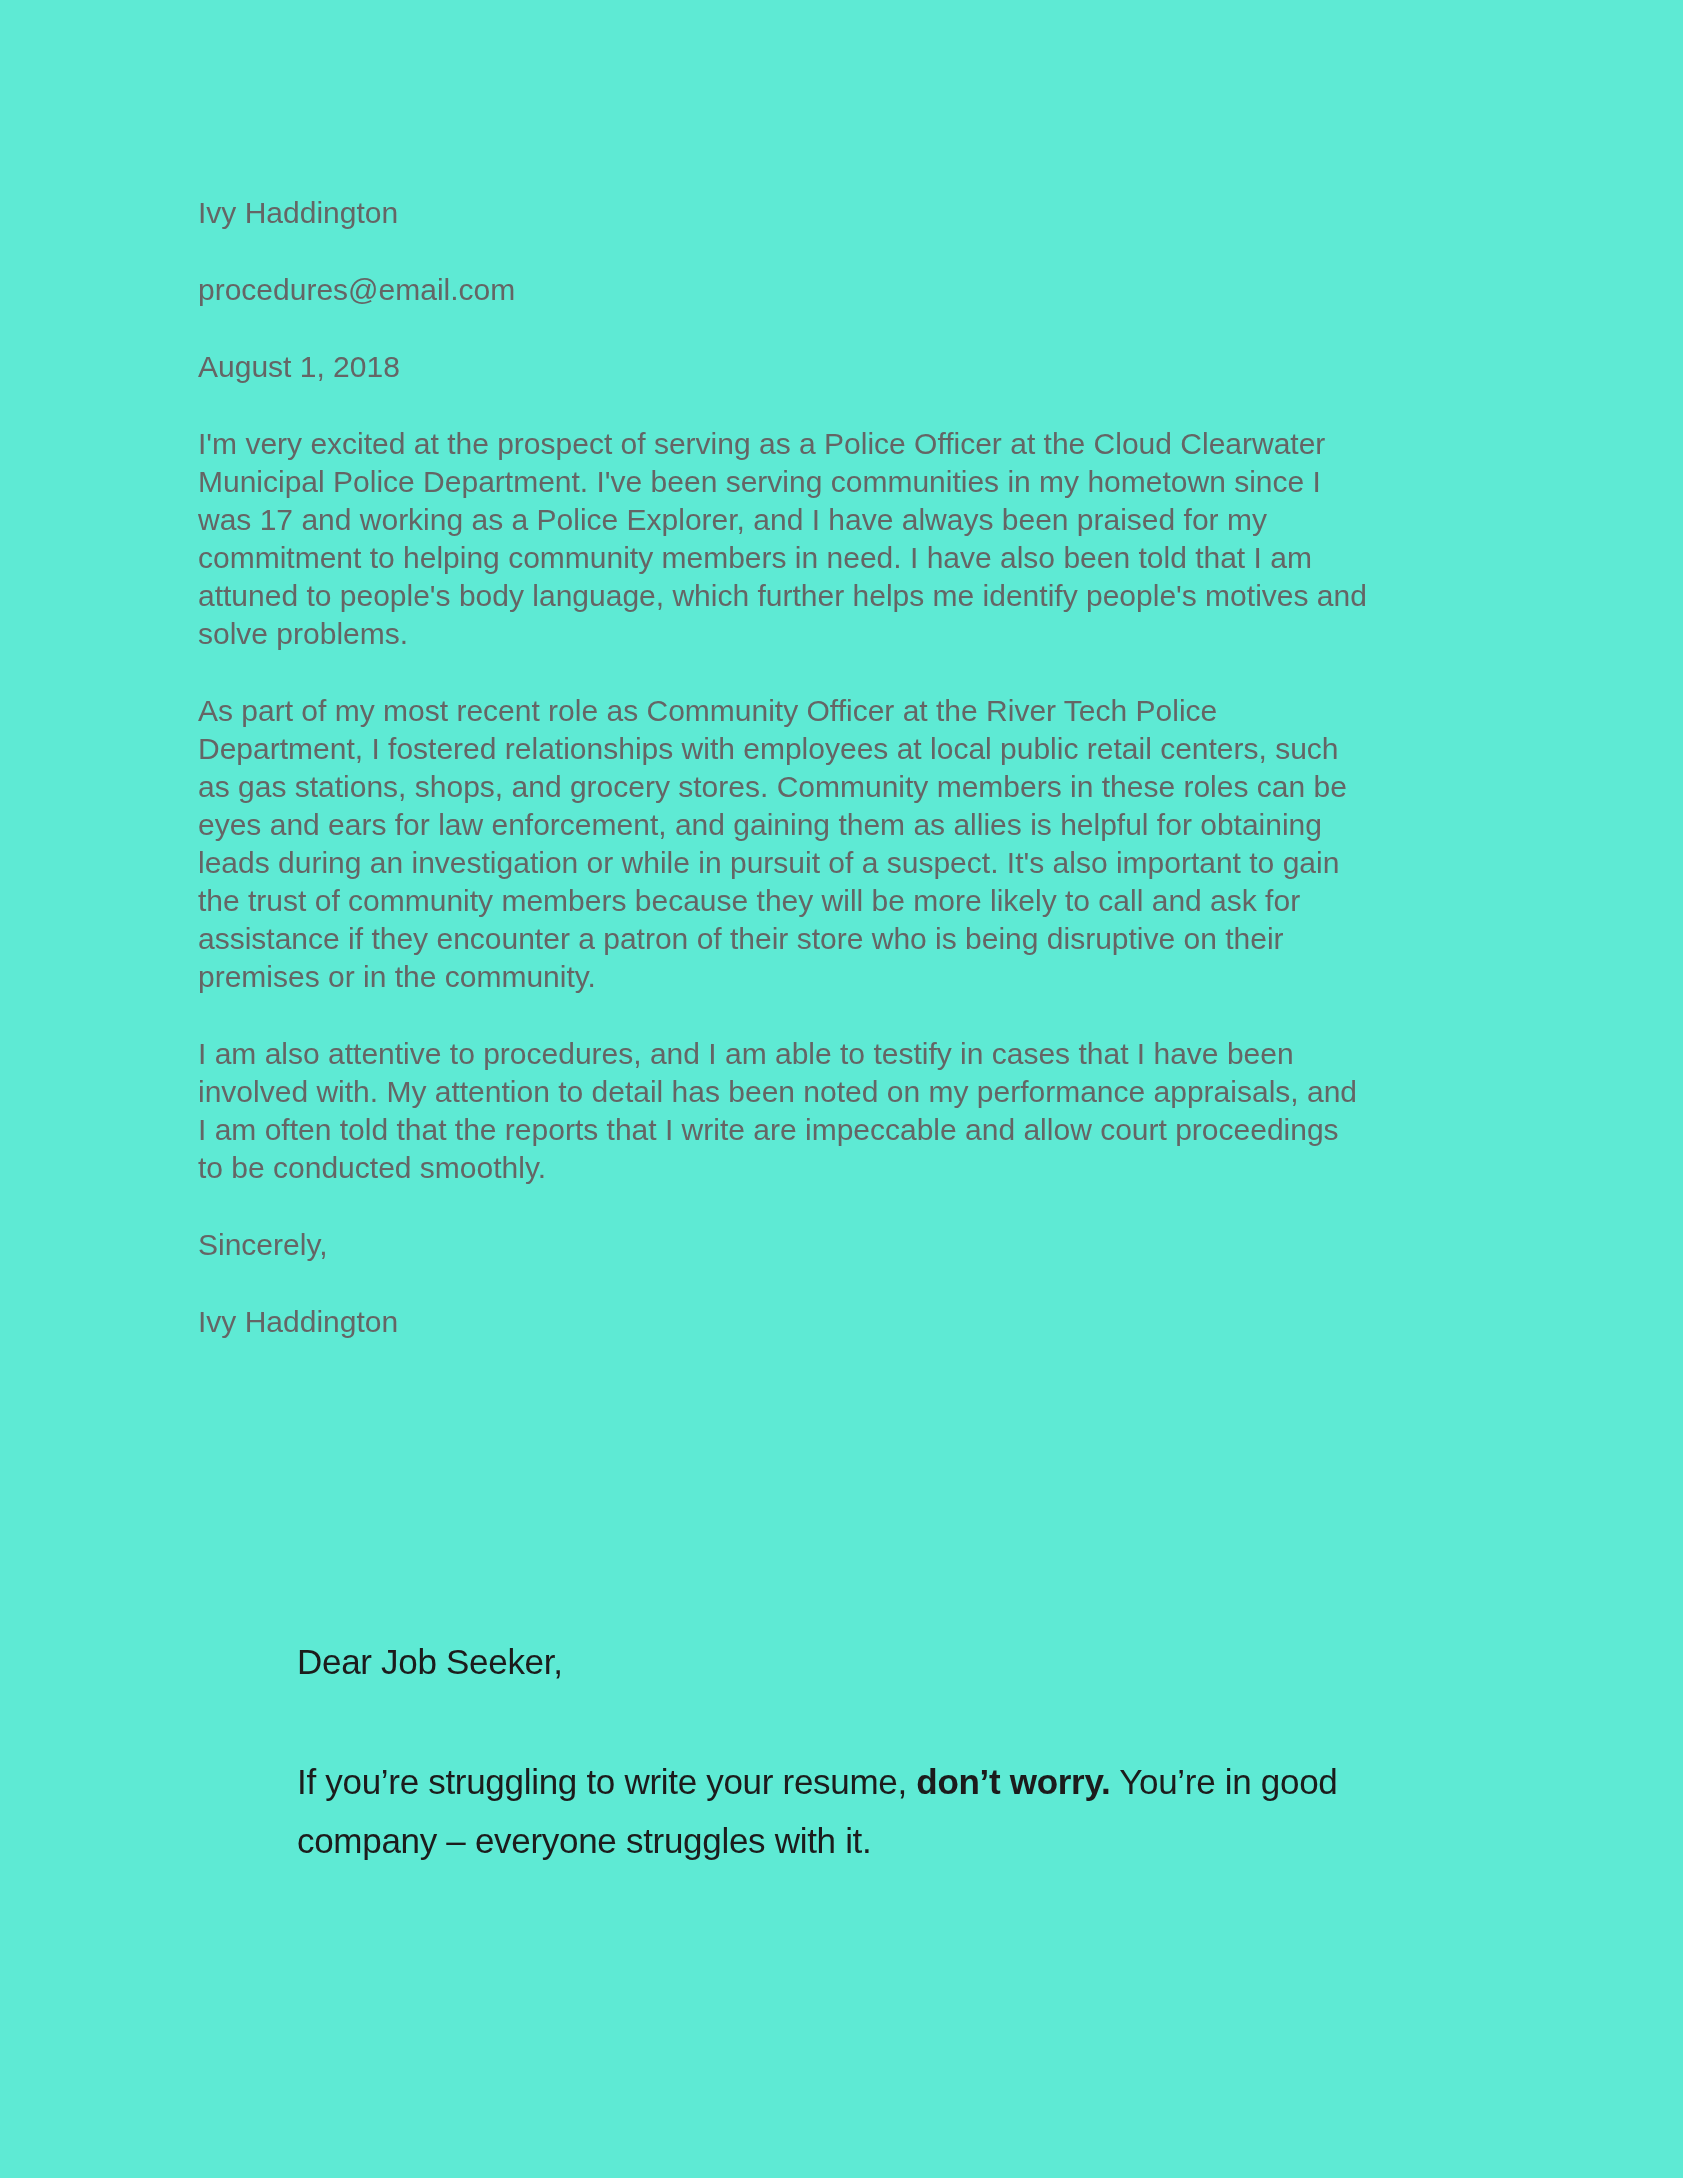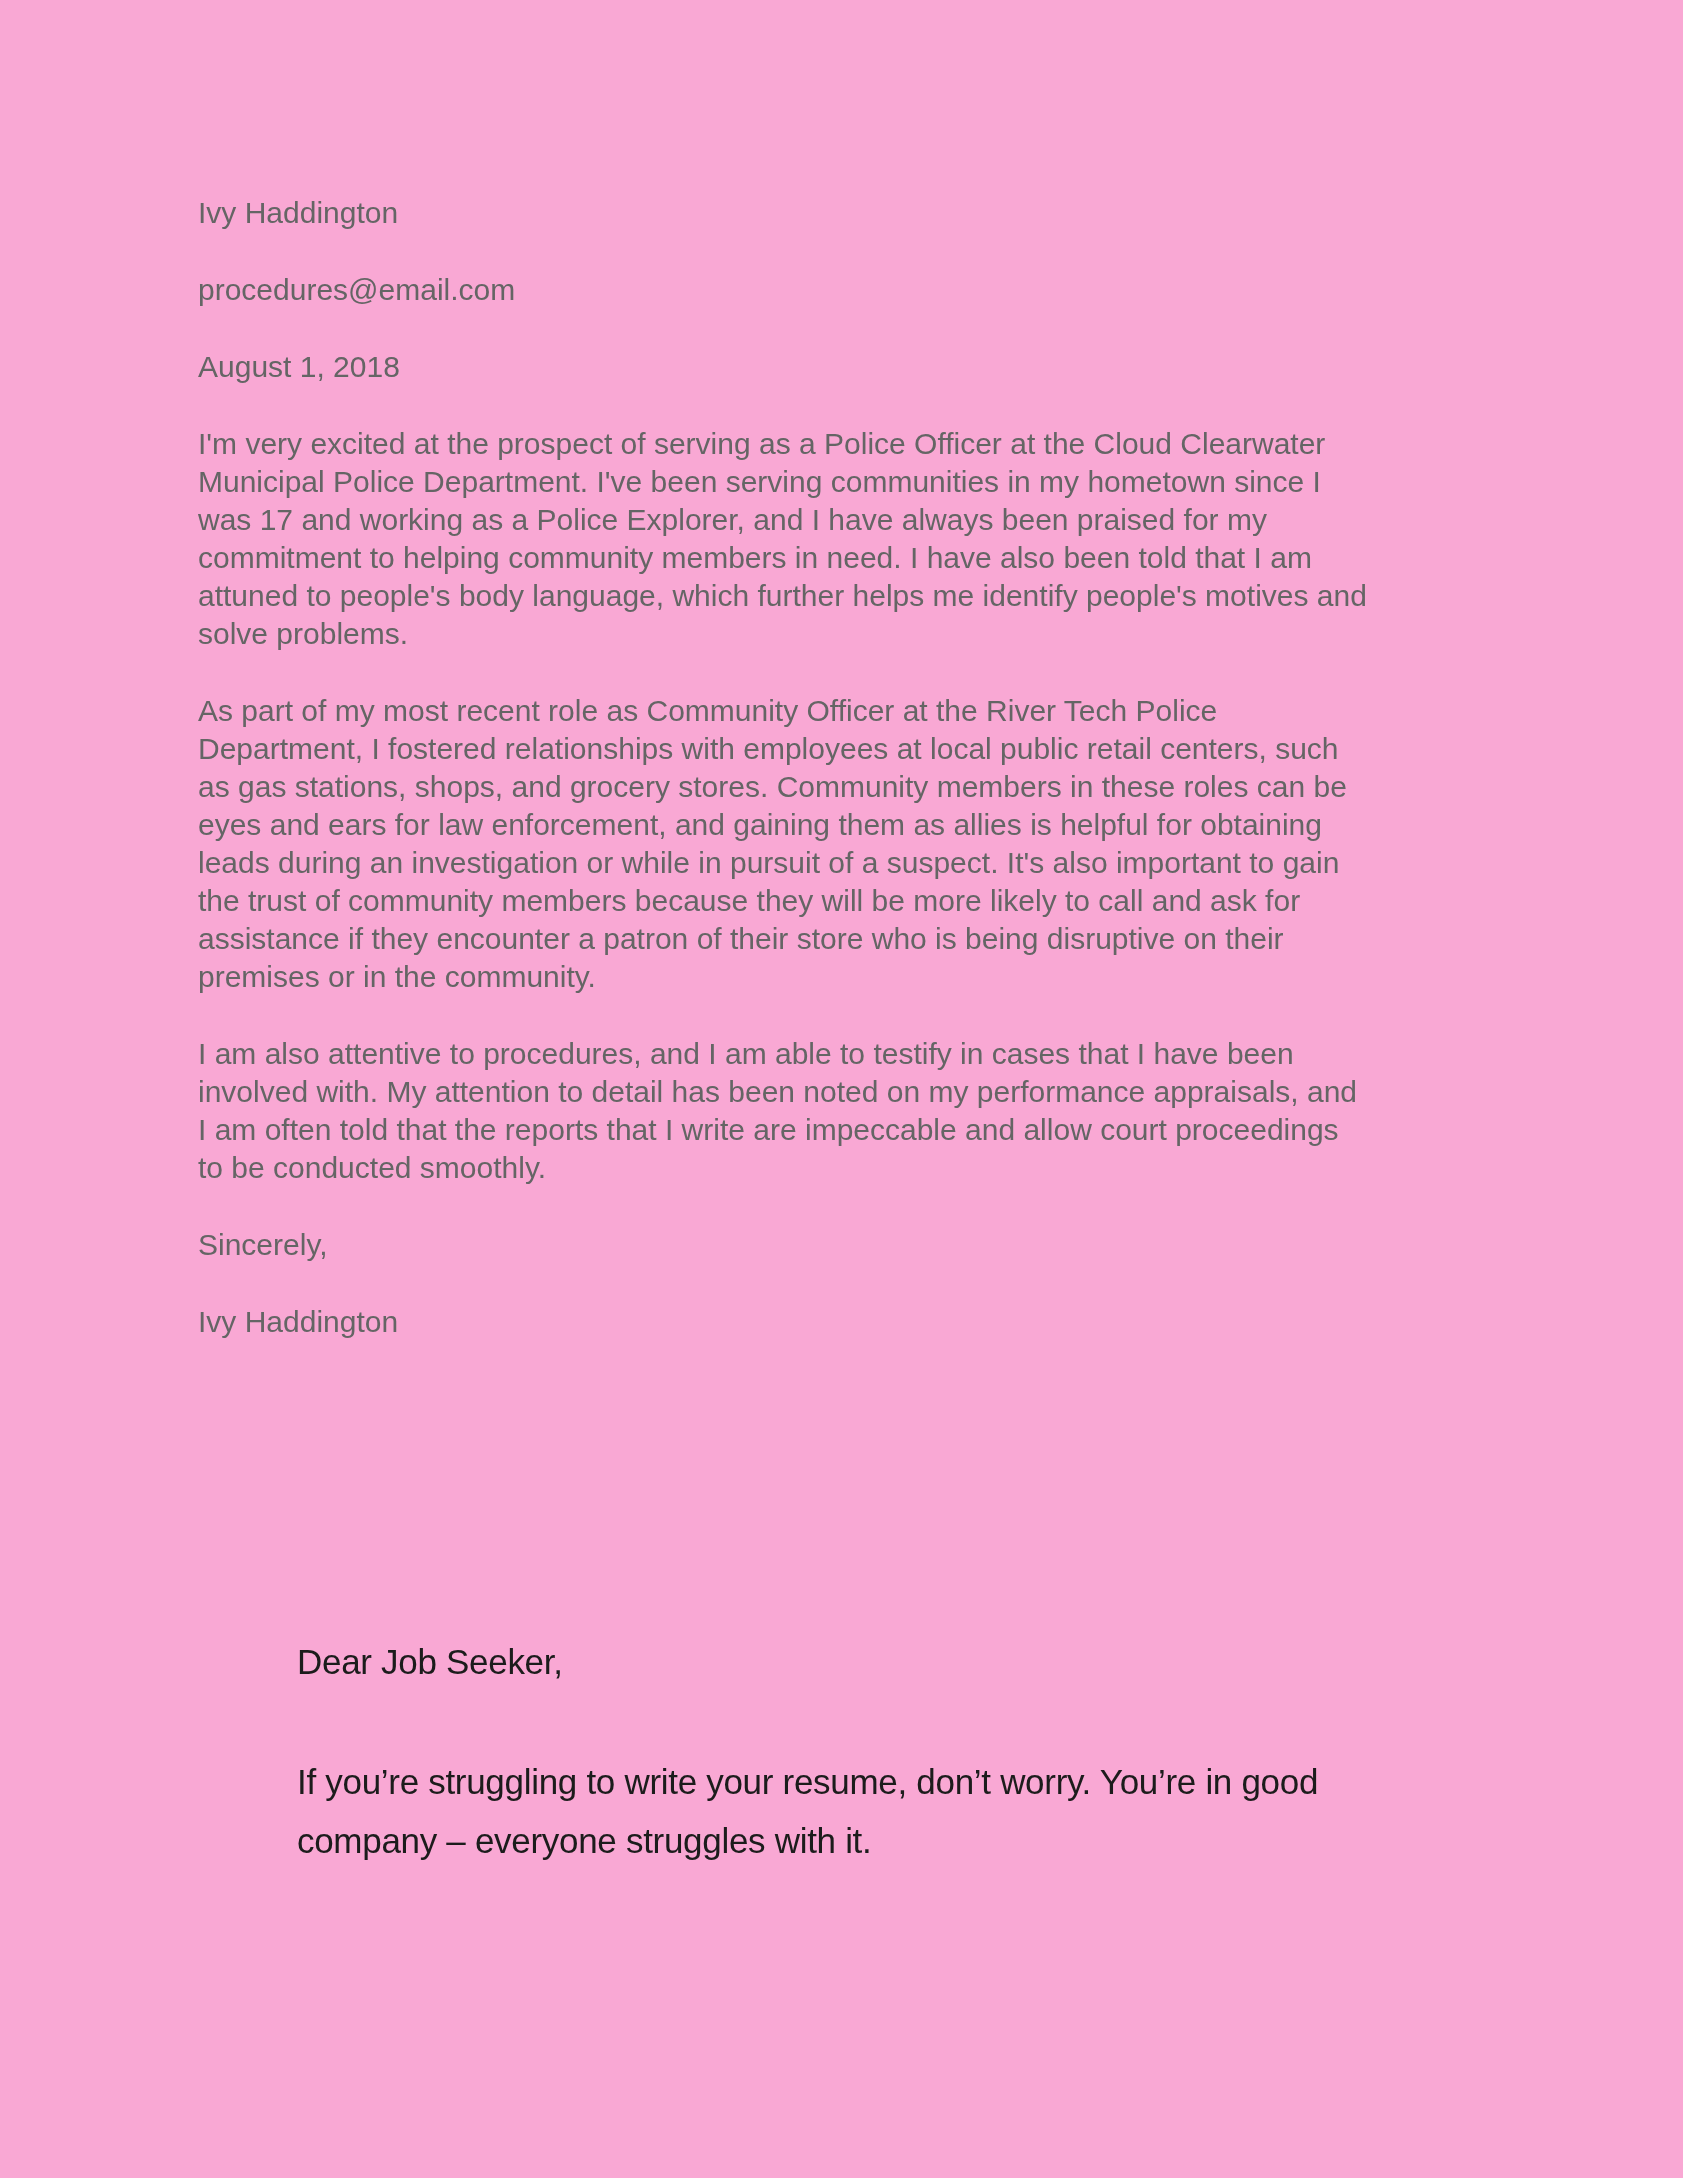--- a/index.html
+++ b/index.html
@@ -4,21 +4,21 @@
 <style>
   html, body {
     margin: 0;
     padding: 0;
     background: #ffffff;
   }
   .page {
     position: relative;
     width: 1683px;
     height: 2178px;
-    background: #f9a8d4;
+    background: #5eead4;
     overflow: hidden;
   }
   
   .letter {
     position: absolute;
     left: 198px;
     top: 194px;
     width: 1287px;
     font-family: "Liberation Sans", sans-serif;
     font-size: 30px;
@@ -40,21 +40,21 @@
     font-size: 35px;
     line-height: 59px;
     letter-spacing: -0.3px;
     color: #1c1c1c;
   }
   .note p {
     margin: 0 0 61px 0;
     white-space: pre-line;
   }
   .note p:last-child { margin-bottom: 0; }
-  .note .bold { font-weight: 400; text-align: center; }
+  .note .bold { font-weight: 700; text-align: center; }
 </style>
 </head>
 <body>
 
 <div class="page">
 
   <div class="letter">
     <p>Ivy Haddington</p>
     <p>procedures@email.com</p>
     <p>August 1, 2018</p>

